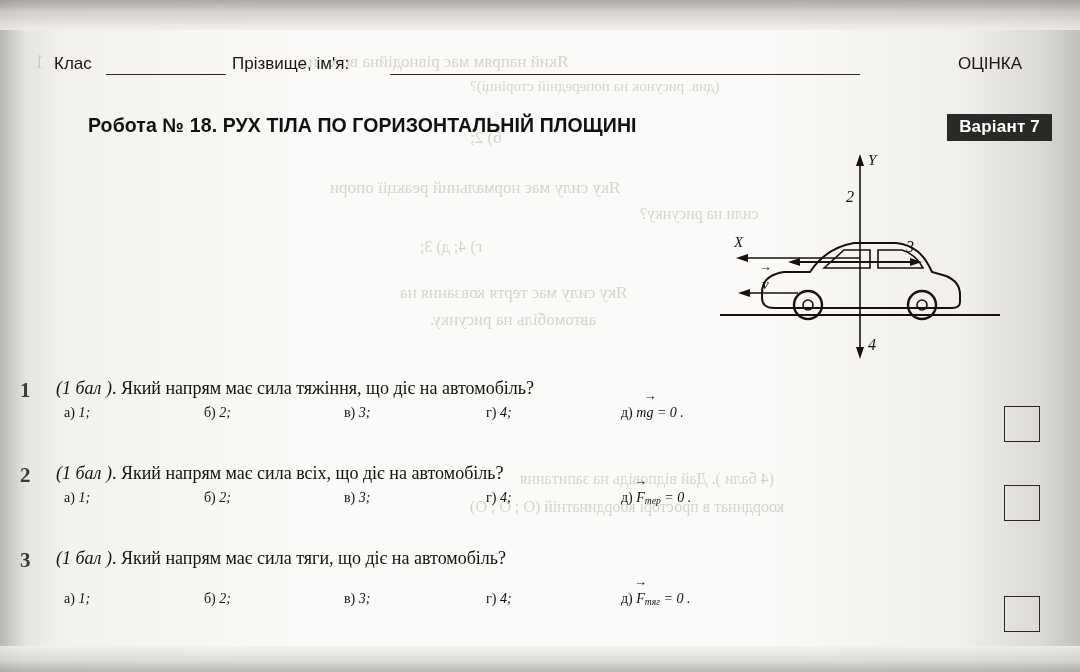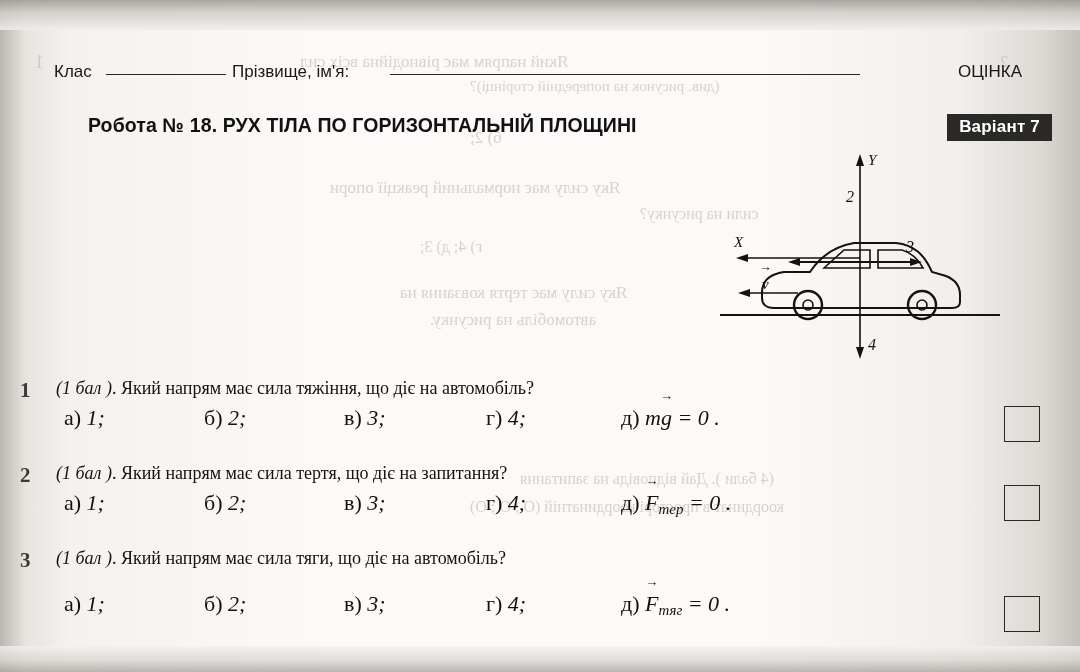--- a/index.html
+++ b/index.html
@@ -63,21 +63,21 @@
   .hdr {
     position: absolute;
     left: 54px;
     top: 52px;
     width: 990px;
     height: 28px;
     font-family: "Liberation Sans", sans-serif;
     font-size: 17px;
     color: #1a1714;
   }
-  .hdr .lbl { position: absolute; top: 2px; margin-top: 8px; }
+  .hdr .lbl { position: absolute; top: 2px; }
   .hdr .rule {
     position: absolute;
     border-bottom: 1.6px solid #2a2724;
     height: 0;
   }
   .lbl-klas { left: 0; }
   .rule-klas { left: 52px; top: 22px; width: 120px; }
   .lbl-name { left: 178px; }
   .rule-name { left: 336px; top: 22px; width: 470px; }
   .lbl-ocinka { left: 904px; }
@@ -151,21 +151,21 @@
     font-size: 18px;
     color: #14120f;
     white-space: nowrap;
   }
   .q-text .pts { font-style: italic; }
   .opts {
     position: relative;
     margin-top: 6px;
     height: 30px;
     font-family: "Liberation Serif", serif;
-    font-size: 22px;
+    font-size: 14px;
   }
   .opt {
     position: absolute;
     top: 0;
     white-space: nowrap;
   }
   .opt .val { font-style: italic; }
   .opt.o1 { left: 8px; }
   .opt.o2 { left: 148px; }
   .opt.o3 { left: 288px; }
@@ -288,21 +288,21 @@
       <span class="opt o3"><span>в)</span> <span class="val">3;</span></span>
       <span class="opt o4"><span>г)</span> <span class="val">4;</span></span>
       <span class="opt o5"><span>д)</span> <span class="val"><span>m</span><span class="vecarrow">g</span> <span>= 0 .</span></span></span>
     </div>
     <div class="ans-box"></div>
   </div>
 
   <div class="q q2">
     <div class="q-num">2</div>
     <div class="q-text">
-      <span class="pts">(1 бал )</span><span>. Який напрям має сила тертя, що діє на запитання?</span>
+      <span class="pts">(1 бал )</span><span>. Який напрям має сила всіх, що діє на автомобіль?</span>
     </div>
     <div class="opts">
       <span class="opt o1"><span>а)</span> <span class="val">1;</span></span>
       <span class="opt o2"><span>б)</span> <span class="val">2;</span></span>
       <span class="opt o3"><span>в)</span> <span class="val">3;</span></span>
       <span class="opt o4"><span>г)</span> <span class="val">4;</span></span>
       <span class="opt o5"><span>д)</span> <span class="val"><span class="vecarrow">F</span><span class="sub">тер</span> <span>= 0 .</span></span></span>
     </div>
     <div class="ans-box"></div>
   </div>

